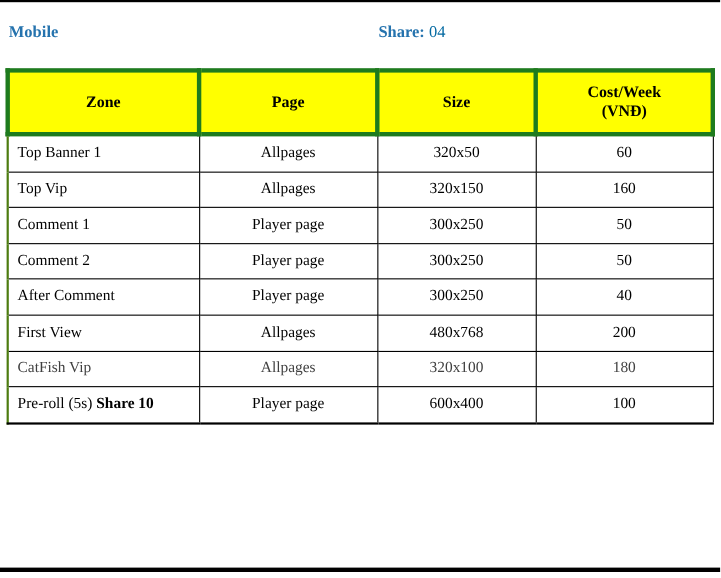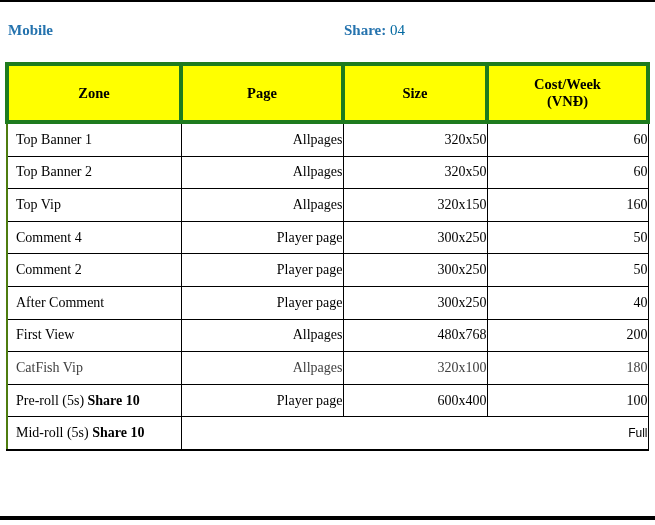--- a/index.html
+++ b/index.html
@@ -25,21 +25,21 @@
   }
   thead th{
     background:var(--header-bg);
     border:4px solid var(--header-border);
     font-weight:bold;font-size:14.5px;color:#000;
     height:54px;text-align:center;vertical-align:middle;padding:0;
   }
   tbody td{
     border:1px solid #000;
     font-size:14px;height:31.6px;padding:0;
-    vertical-align:middle;text-align:right;
+    vertical-align:middle;text-align:center;
     overflow:hidden;white-space:nowrap;
   }
   tbody td.zone{ text-align:left;padding-left:8px; }
   tbody td:first-child{ border-left:2px solid #4d7c0f; }
   tbody tr:last-child td{ border-bottom:2px solid #000; }
   td .b{font-weight:bold;}
   td.fullcell{
     font-family:"Liberation Sans","DejaVu Sans",sans-serif;
     font-size:12px;
   }
@@ -74,33 +74,27 @@
       </tr>
     </thead>
     <tbody>
       <tr>
         <td class="zone"><span>Top Banner 1</span><span class="b"></span></td>
         <td>Allpages</td>
         <td>320x50</td>
         <td>60</td>
       </tr>
       <tr>
-        <td class="zone"><span>Top Banner 2</span><span class="b"></span></td>
-        <td>Allpages</td>
-        <td>320x50</td>
-        <td>60</td>
-      </tr>
-      <tr>
         <td class="zone"><span>Top Vip</span><span class="b"></span></td>
         <td>Allpages</td>
         <td>320x150</td>
         <td>160</td>
       </tr>
       <tr>
-        <td class="zone"><span>Comment 4</span><span class="b"></span></td>
+        <td class="zone"><span>Comment 1</span><span class="b"></span></td>
         <td>Player page</td>
         <td>300x250</td>
         <td>50</td>
       </tr>
       <tr>
         <td class="zone"><span>Comment 2</span><span class="b"></span></td>
         <td>Player page</td>
         <td>300x250</td>
         <td>50</td>
       </tr>
@@ -121,21 +115,17 @@
         <td>Allpages</td>
         <td>320x100</td>
         <td>180</td>
       </tr>
       <tr>
         <td class="zone"><span>Pre-roll (5s) </span><span class="b">Share 10</span></td>
         <td>Player page</td>
         <td>600x400</td>
         <td>100</td>
       </tr>
-      <tr>
-        <td class="zone"><span>Mid-roll (5s) </span><span class="b">Share 10</span></td>
-        <td colspan="3" class="fullcell">Full</td>
-      </tr>
     </tbody>
   </table>
 
   <div class="bottomline"></div>
 </div>
 
 </body></html>

